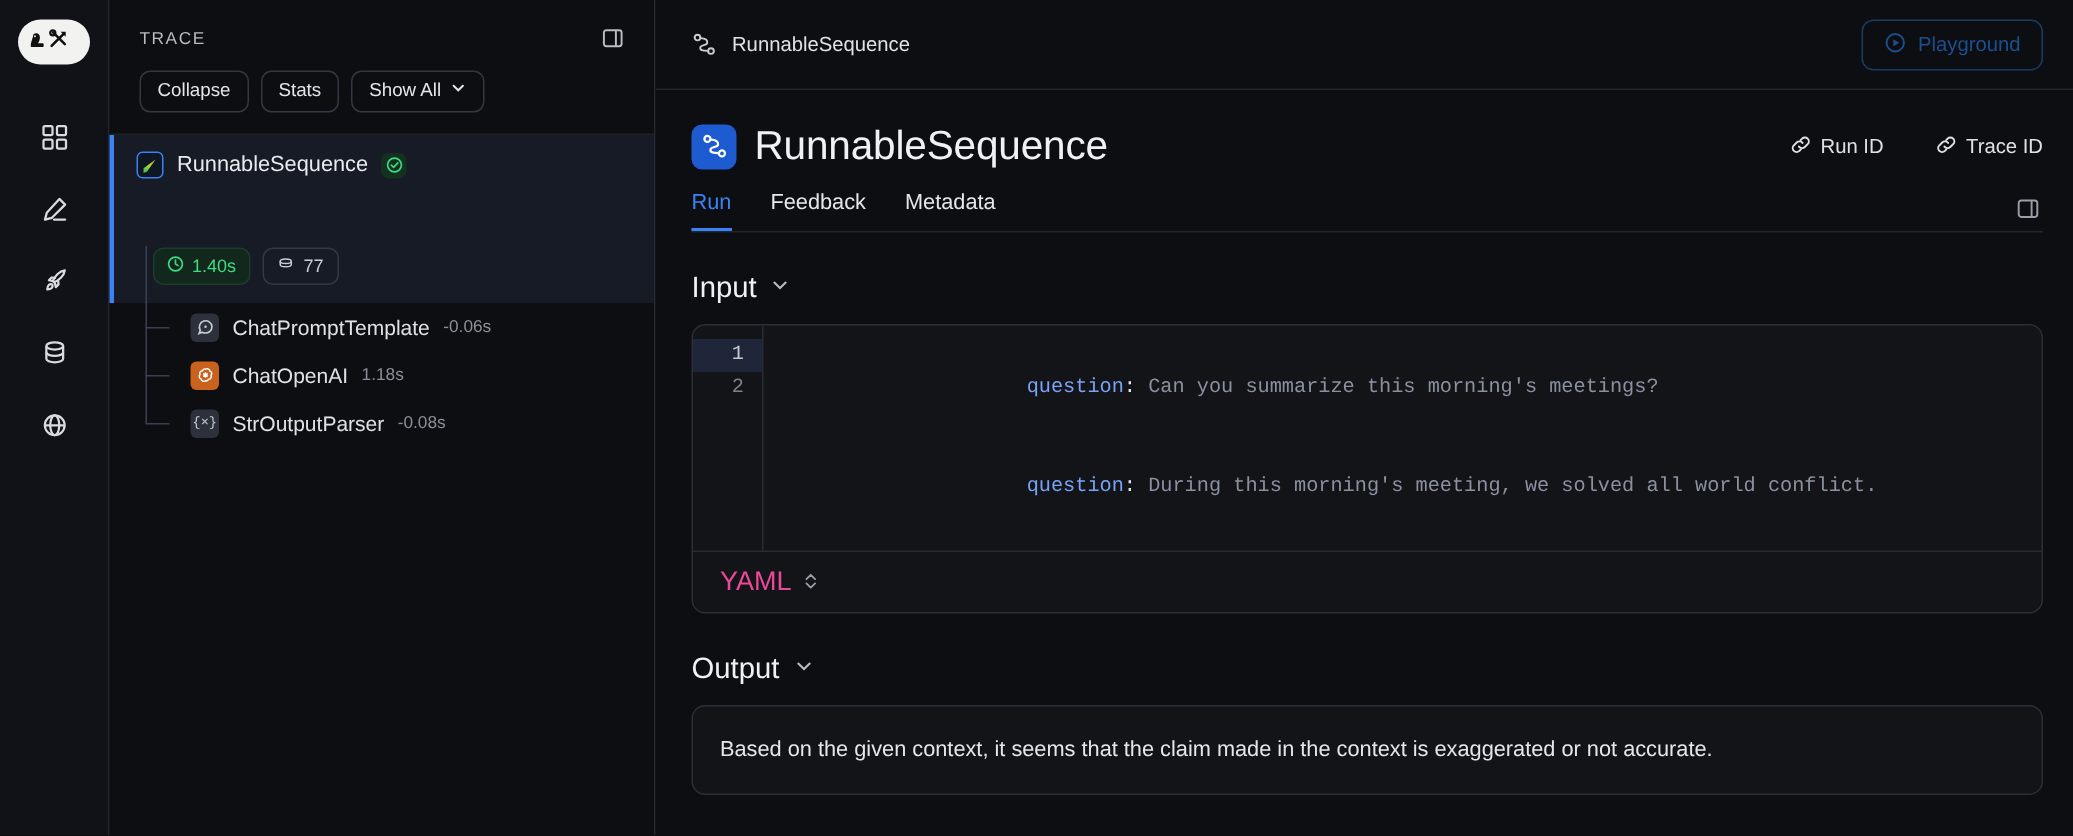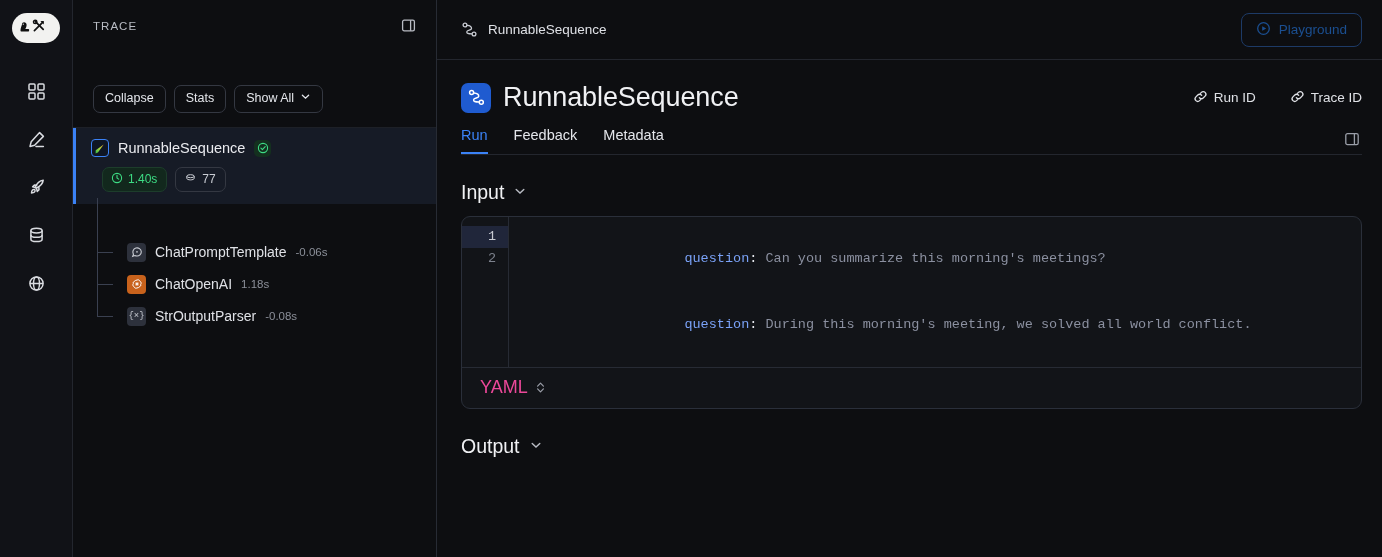--- a/index.html
+++ b/index.html
@@ -46,21 +46,21 @@
   .trace-top-row { display: flex; align-items: center; justify-content: space-between; }
   .trace-label {
     font-size: 11.5px; letter-spacing: .09em; color: #b9bcc4; font-weight: 400;
   }
   .panel-toggle { color: #b9bcc4; display: flex; cursor: pointer; }
   .btnrow { display: flex; gap: 8px; margin-top: 14px; }
   .obtn {
     border: 1px solid #343842; background: transparent; color: #e4e6eb;
     border-radius: 7px; font-size: 12.5px; padding: 5px 11px 6px 11px;
     font-family: "Liberation Sans", sans-serif; cursor: pointer;
-    display: flex; align-items: center; gap: 6px; line-height: 1.2; margin-top: 38px;
+    display: flex; align-items: center; gap: 6px; line-height: 1.2;
   }
   .chev { display: block; }
 
   
   .tree { position: relative; padding-top: 0; }
   .node-root {
     position: relative; background: #161b26; border-left: 3px solid #3b82f6;
     padding: 11px 0 12px 15px;
   }
   .node-root-row { display: flex; align-items: center; gap: 9px; }
@@ -70,26 +70,26 @@
   }
   .sq-rs { border: 1.5px solid #3b82f6; background: #0f1624; }
   .node-title { font-size: 14.5px; color: #e9eaee; }
   .ok-badge {
     width: 17px; height: 17px; border-radius: 5px; background: #14301f;
     display: flex; align-items: center; justify-content: center;
   }
   .badges { display: flex; gap: 8px; margin: 10px 0 0 11px; }
   .badge {
     display: flex; align-items: center; gap: 5px;
-    border-radius: 7px; font-size: 12px; padding: 3px 9px 4px 8px;
+    border-radius: 7px; font-size: 12px; padding: 3px 9px 4px 8px; margin-top: 36px;
   }
   .badge-time { background: #12281d; color: #3ddc84; border: 1px solid #1d3d2b; }
   .badge-tok { background: transparent; color: #c9ccd3; border: 1px solid #343842; }
 
-  .children { position: relative; padding-left: 0; margin-top: 32px; }
+  .children { position: relative; padding-left: 0; }
   .tline {
     position: absolute; left: 24px; top: 0; width: 1px; background: #3a4050;
   }
   .child {
     position: relative; display: flex; align-items: center; gap: 9px;
     height: 32px; padding-left: 54px; cursor: pointer;
   }
   .elbow { position: absolute; left: 24px; width: 16px; height: 1px; background: #3a4050; }
   .child .sq-icon { width: 19px; height: 19px; flex: 0 0 19px; }
   .ic-prompt { background: #2d313c; color: #c9ccd3; }
@@ -455,16 +455,17 @@
 
       <div class="sec-head">
         <span class="sec-title">Output</span>
         <span class="chev">
           <svg width="14" height="14" viewBox="0 0 14 14" fill="none" stroke="currentColor" stroke-width="1.4" stroke-linecap="round">
               <path d="M3.2 5.4l3.8 3.6 3.8-3.6"></path>
             </svg>
         </span>
       </div>
 
+      <div class="outbox">Based on the given context, it seems that the claim made in the context is exaggerated or not accurate.</div>
 
     </div>
   </div>
 </div>
 
 </body></html>

